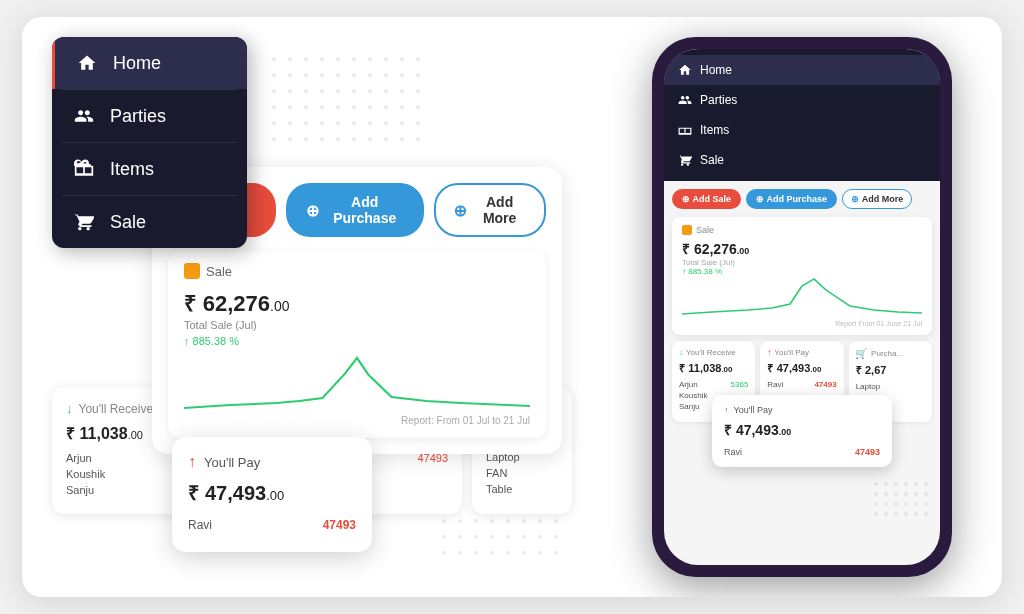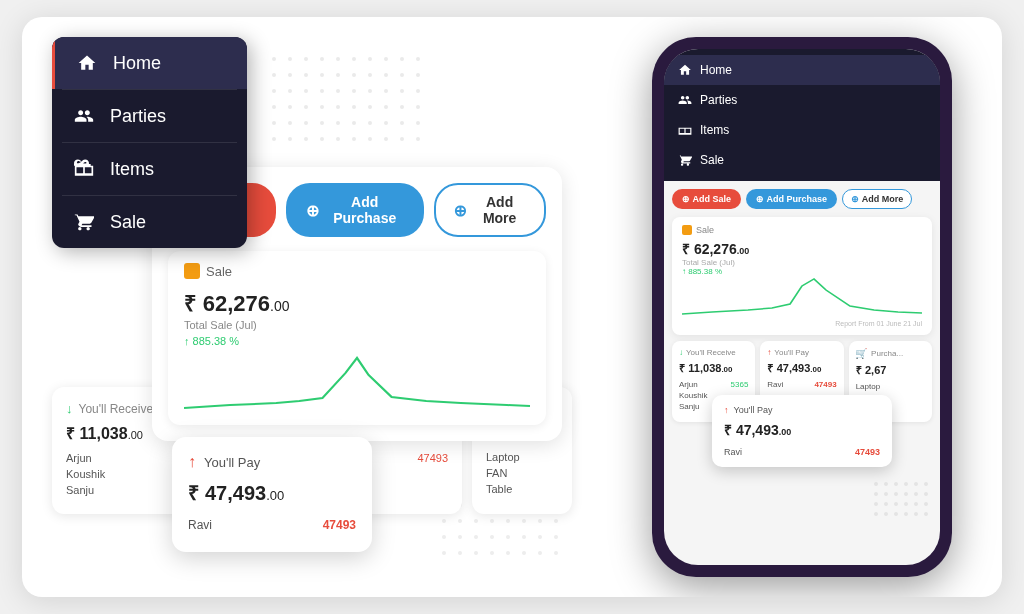--- a/index.html
+++ b/index.html
@@ -653,20 +653,21 @@
         </div>
         <div class="sale-label">Total Sale (Jul)</div>
         <div class="sale-growth">
           <span>↑ 885.38 %</span>
         </div>
         <div class="sale-chart-area">
           <svg class="chart-svg" viewBox="0 0 300 60" preserveAspectRatio="none">
             <polyline points="0,55 40,52 80,50 100,48 120,45 140,20 150,5 160,22 180,44 210,48 240,50 280,52 300,53" fill="none" stroke="#2ecc71" stroke-width="2"></polyline>
           </svg>
         </div>
+        <div class="report-label">Report: From 01 Jul to 21 Jul</div>
       </div>
     </div>
 
     <div class="bottom-cards">
 
       <div class="info-card">
         <div class="info-card-header">
           <span class="arrow-down">↓</span>
           <span>You'll Receive</span>
         </div>

